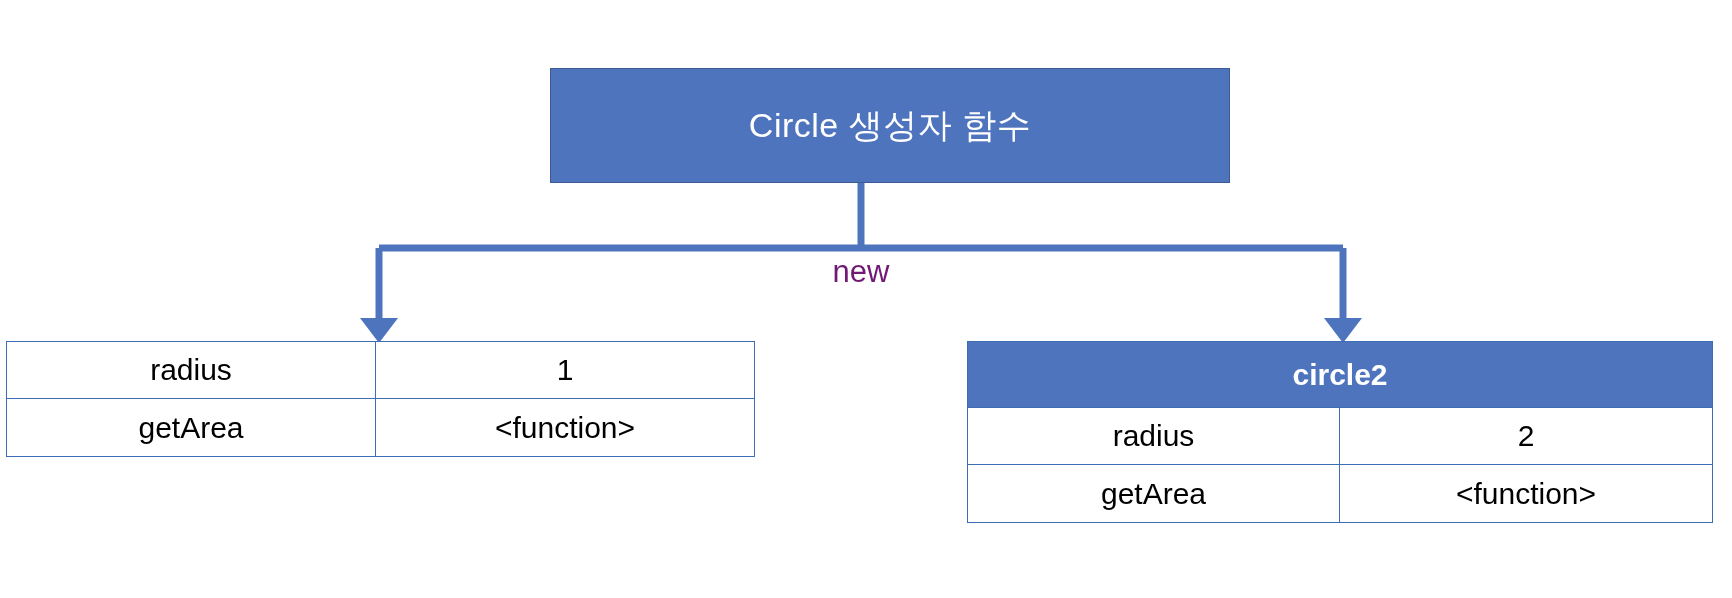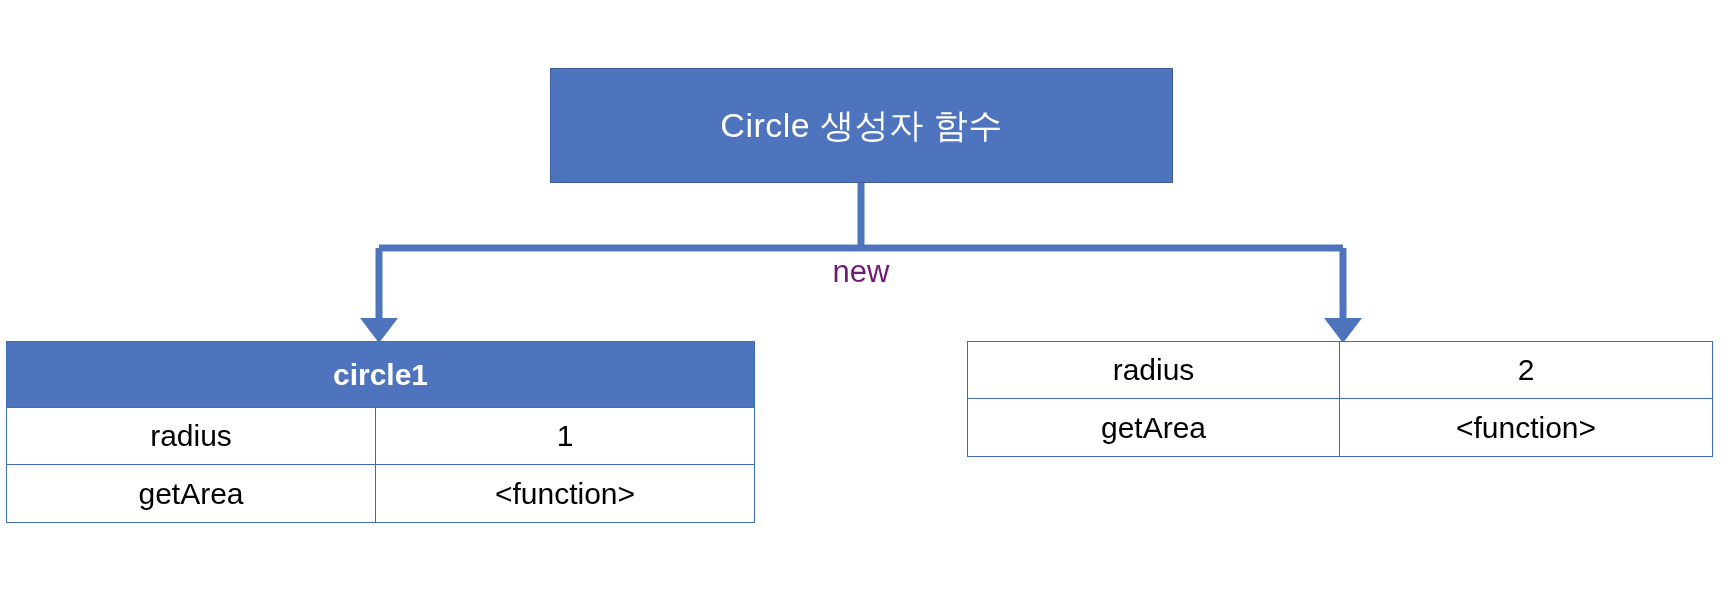--- a/index.html
+++ b/index.html
@@ -21,21 +21,21 @@
     left: 0; top: 0;
     width: 1732px;
     height: 598px;
   }
 
   
   .ctor-box {
     position: absolute;
     left: 550px;
     top: 68px;
-    width: 623px;
+    width: 680px;
     height: 115px;
     background: #4F74BE;
     border: 1px solid #3C5A96;
     box-sizing: border-box;
     display: flex;
     align-items: center;
     justify-content: center;
   }
   .ctor-box .ctor-label {
     color: #FFFFFF;
@@ -140,34 +140,34 @@
     <line x1="379" y1="248" x2="379" y2="325" stroke="#4F74BE" stroke-width="7"></line>
     <polygon points="360,318 398,318 379,343" fill="#4F74BE"></polygon>
 
     <line x1="1343" y1="248" x2="1343" y2="325" stroke="#4F74BE" stroke-width="7"></line>
     <polygon points="1324,318 1362,318 1343,343" fill="#4F74BE"></polygon>
   </svg>
 
   <div class="edge-label">new</div>
 
   <div class="obj-table left">
-    <div class="obj-header">
-      <span class="obj-title">circle1</span>
-    </div>
     <div class="obj-row">
       <div class="obj-cell key">radius</div>
       <div class="obj-cell value">1</div>
     </div>
     <div class="obj-row">
       <div class="obj-cell key">getArea</div>
       <div class="obj-cell value">&lt;function&gt;</div>
     </div>
   </div>
 
   <div class="obj-table right">
+    <div class="obj-header">
+      <span class="obj-title">circle2</span>
+    </div>
     <div class="obj-row">
       <div class="obj-cell key">radius</div>
       <div class="obj-cell value">2</div>
     </div>
     <div class="obj-row">
       <div class="obj-cell key">getArea</div>
       <div class="obj-cell value">&lt;function&gt;</div>
     </div>
   </div>
 

